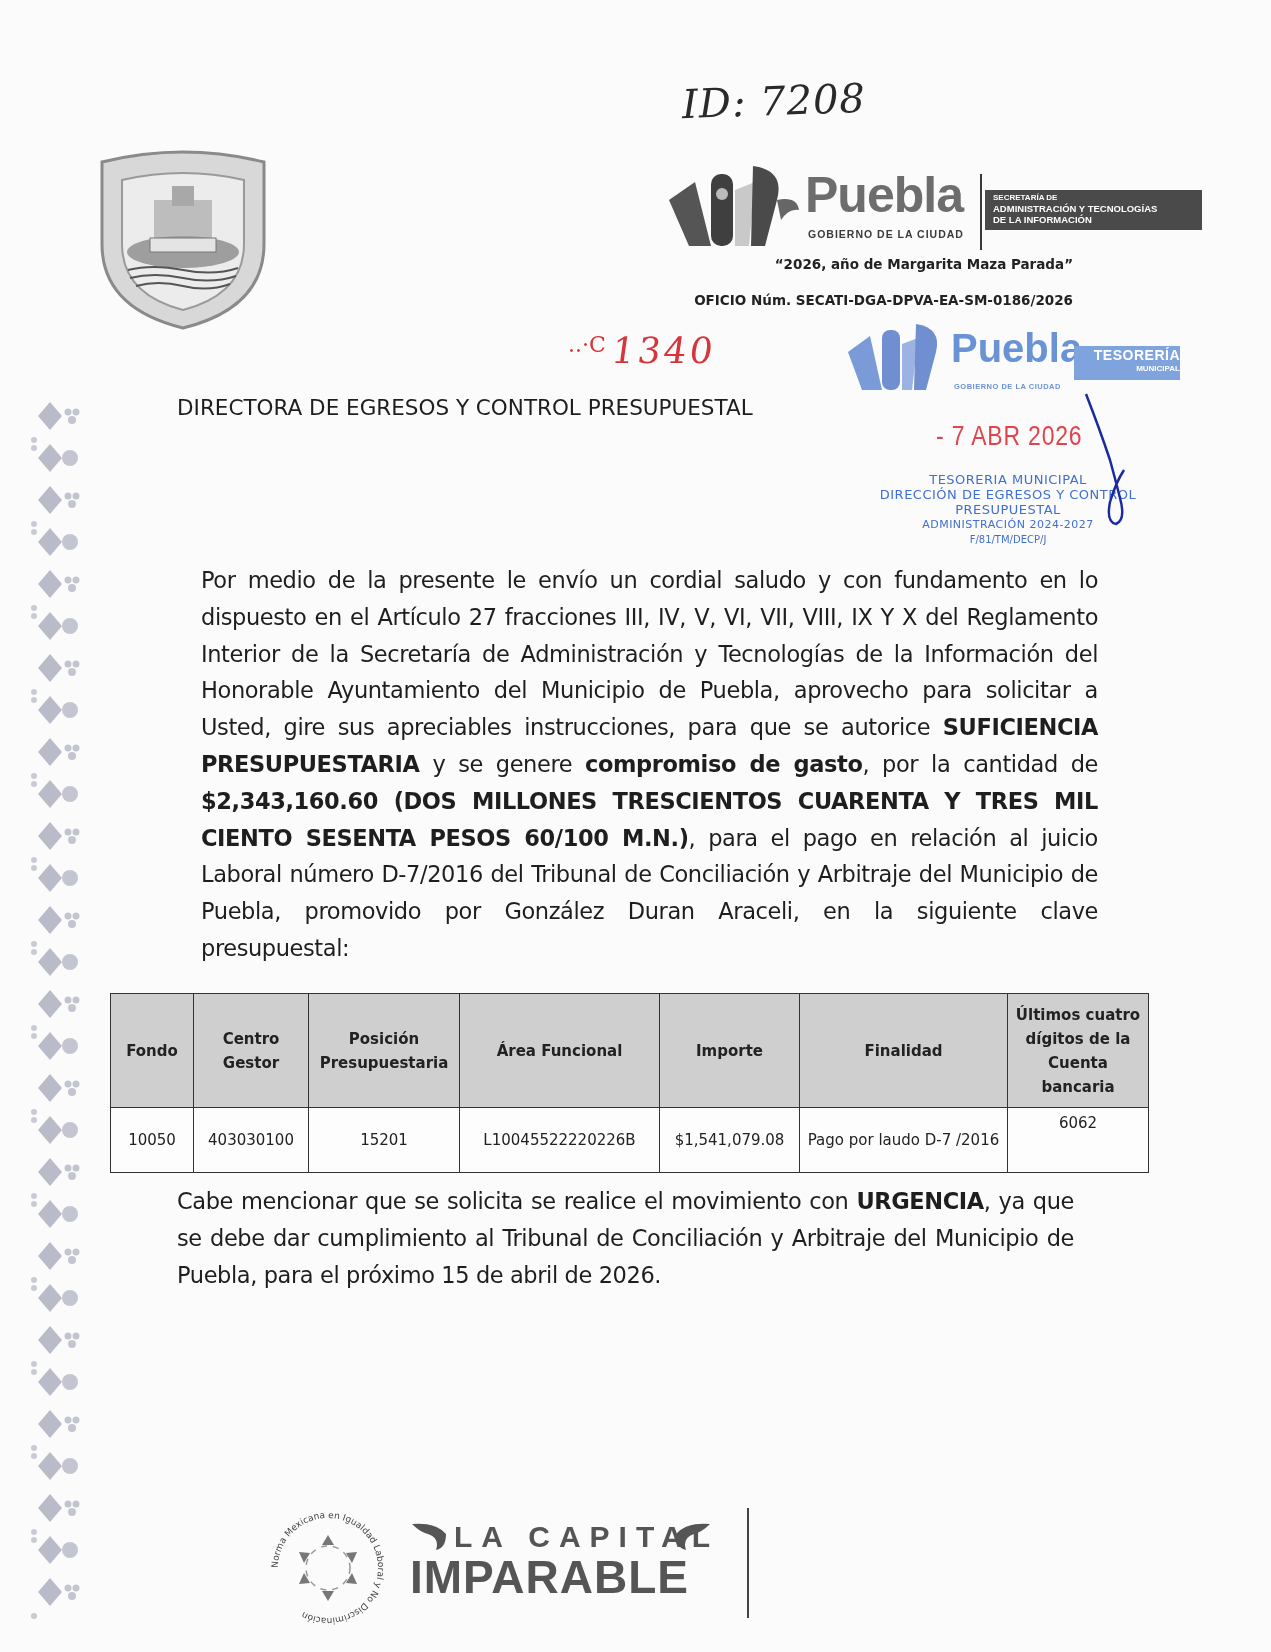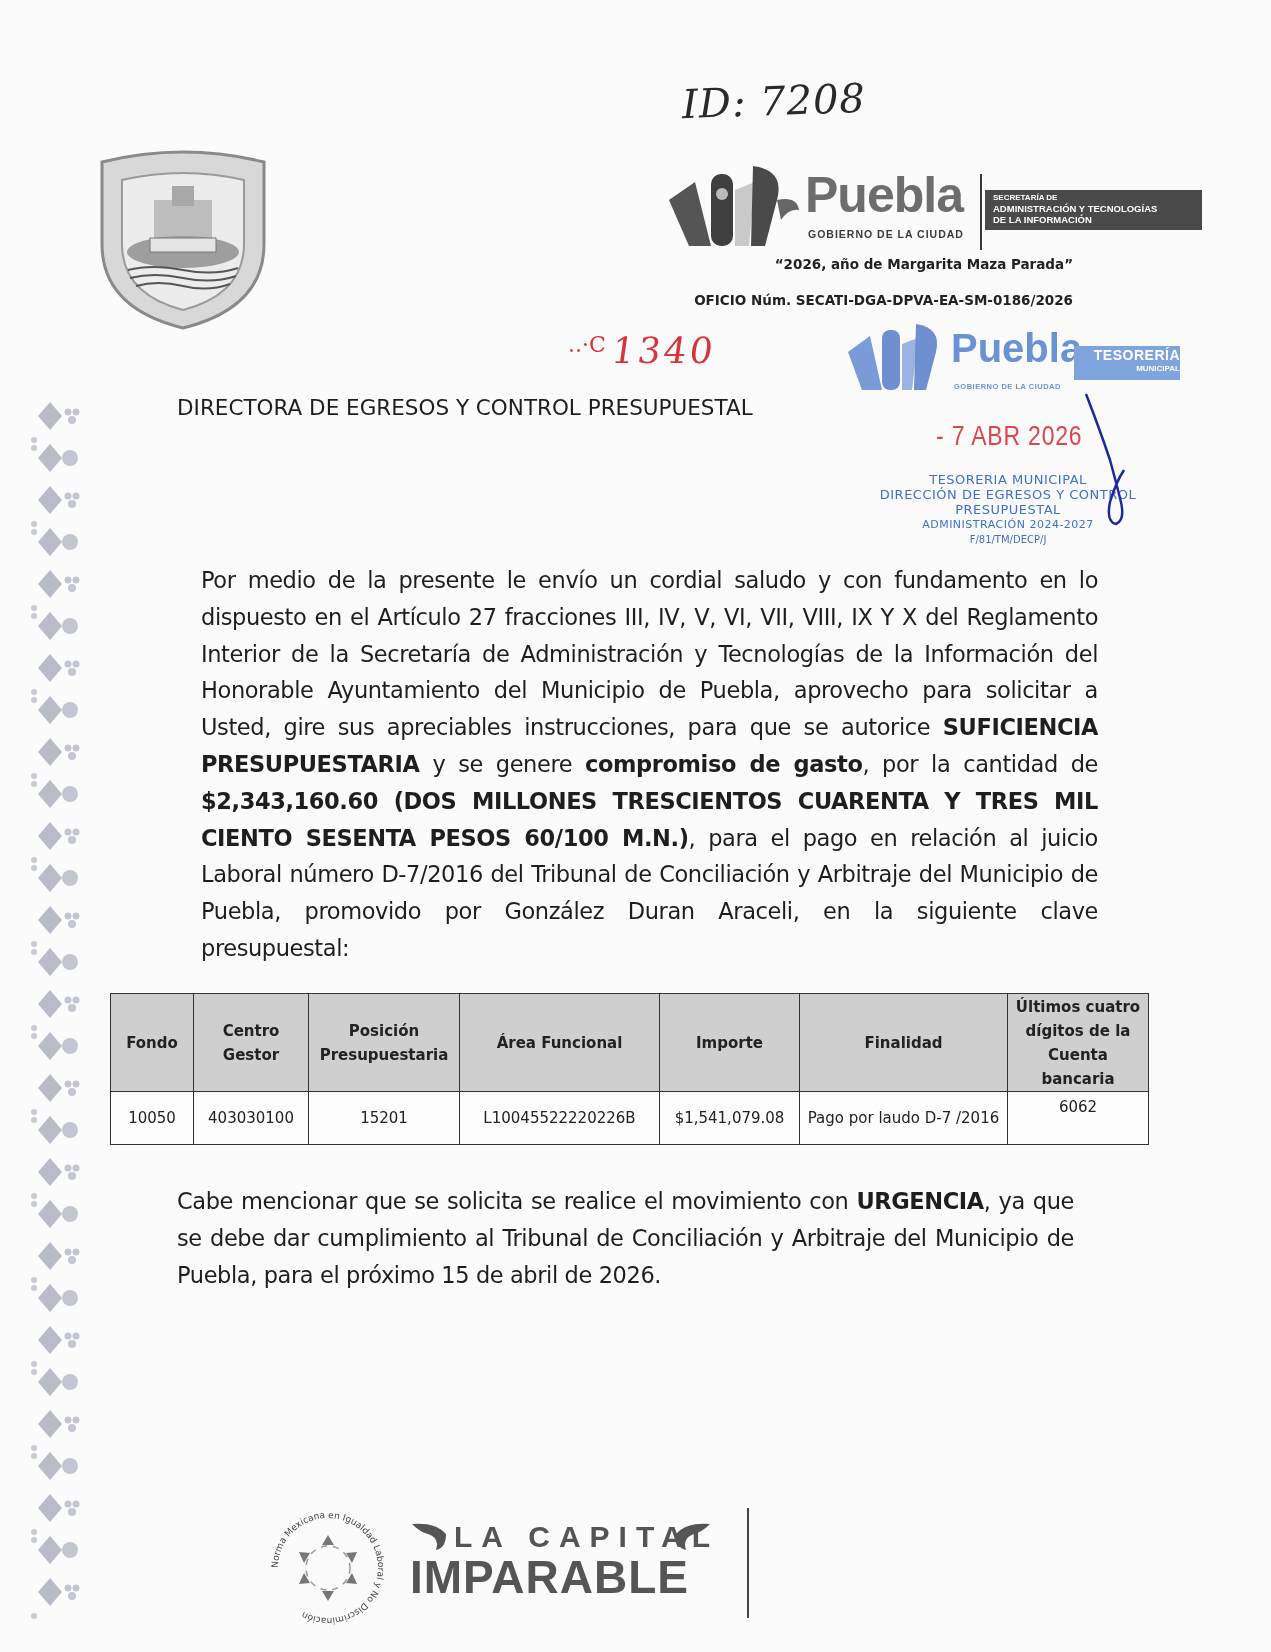--- a/index.html
+++ b/index.html
@@ -48,21 +48,21 @@
   
   .recipient { left: 177px; top: 390px; font-family:"DejaVu Sans", sans-serif; }
   .recipient div { font-size: 21.5px; line-height: 36.5px; white-space: nowrap; }
   .recipient .name { font-weight: bold; }
   .recipient .presente { font-weight: bold; letter-spacing: 5px; }
   
   .body-text { left: 177px; top: 562px; width: 897px; font-size: 22.5px; line-height: 36.8px; text-align: justify; font-family:"DejaVu Sans", sans-serif; letter-spacing: -0.4px; margin-left: 24px; }
   .body-text b { font-weight: bold; }
   
   .budget-table { left: 110px; top: 993px; border-collapse: collapse; font-family:"DejaVu Sans", sans-serif; }
-  .budget-table th, .budget-table td { border: 1.5px solid #333; text-align: center; padding: 0 4px; }
+  .budget-table th, .budget-table td { border: 1.5px solid #333; text-align: center; padding: 8px 4px; }
   .budget-table th { background: #cfcfcf; font-size: 15px; font-weight: bold; height: 97px; line-height: 24px; color:#222; }
   .budget-table td { font-size: 15px; height: 48px; line-height: 22px; color:#222; background:#fdfdfd; }
   .budget-table td.top { vertical-align: top; padding-top: 4px; margin-top: 12px; }
   .closing-text { left: 177px; top: 1183px; width: 897px; font-size: 22.5px; line-height: 36.8px; text-align: justify; font-family:"DejaVu Sans", sans-serif; letter-spacing: -0.4px; }
   
   .footer-seal { left: 265px; top: 1505px; width: 126px; height: 126px; }
   .footer-capital { left: 410px; top: 1520px; font-family:"Liberation Sans",sans-serif; font-weight:bold; color:#555; }
   .footer-capital .c1 { font-size: 30px; letter-spacing: 9px; line-height: 34px; padding-left: 44px; }
   .footer-capital .c2 { font-size: 46px; letter-spacing: 1px; line-height: 46px; }
   .footer-divider { left: 747px; top: 1508px; width: 2px; height: 110px; background: #444; }

